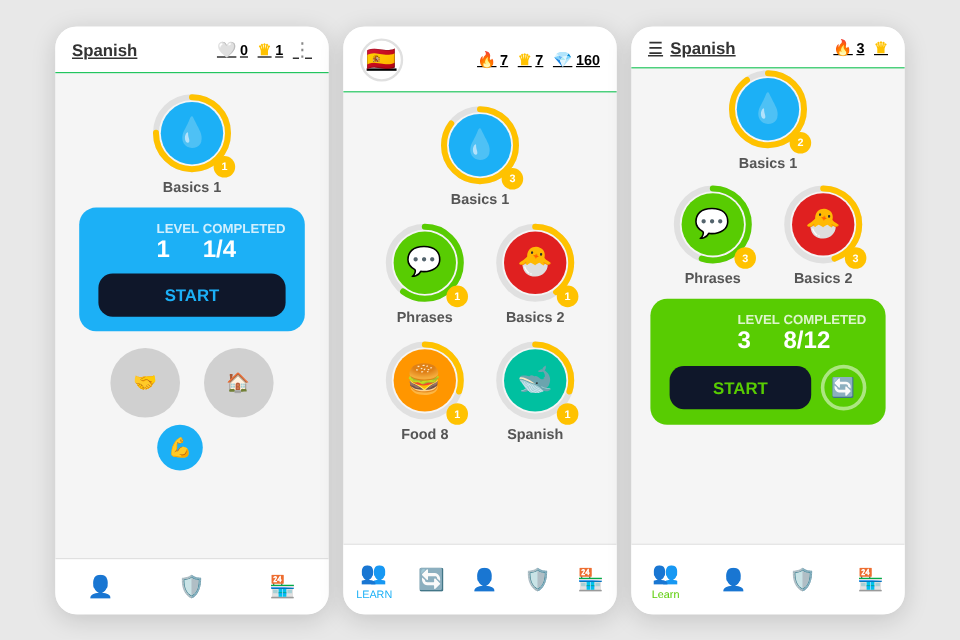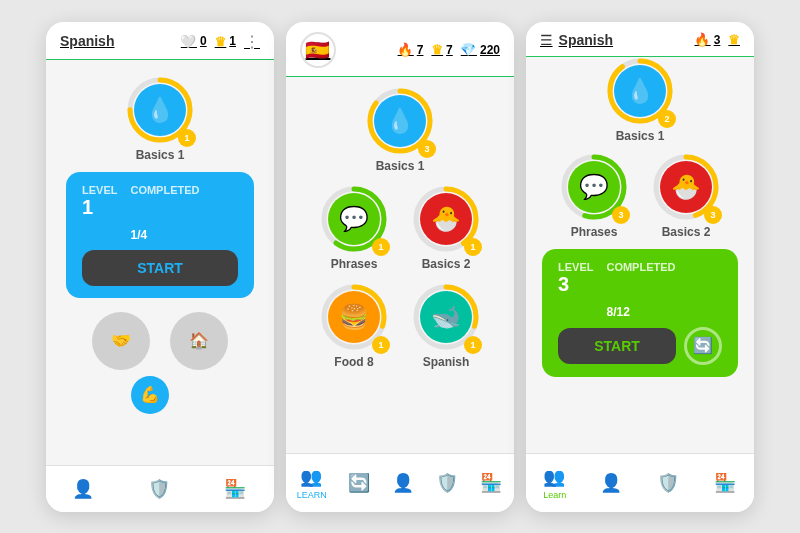--- a/index.html
+++ b/index.html
@@ -167,39 +167,39 @@
       width: 100%;
       display: flex;
       flex-direction: column;
       gap: 8px;
     }
     .popup-card.blue { background: #1cb0f6; }
     .popup-card.green { background: #58cc02; }
 
     .popup-stats {
       display: flex;
-      gap: 13px;
+      gap: 3px;
+      justify-content: flex-end;
     }
     .popup-stat-label {
       font-size: 11px;
       color: rgba(255,255,255,0.8);
       font-weight: 600;
       text-transform: uppercase;
     }
     .popup-stat-value {
       font-size: 20px;
       font-weight: 900;
       color: white;
     }
     .popup-stat-value.fraction {
-      font-size: 12px;
-      margin-top: 32px;
+      font-size: 20px;
     }
     .start-btn {
-      background: #404040;
+      background: #0f172a;
       border-radius: 12px;
       padding: 10px;
       text-align: center;
       font-size: 14px;
       font-weight: 800;
       cursor: pointer;
       border: none;
       width: 100%;
     }
     .start-btn.blue-text { color: #1cb0f6; }
@@ -369,21 +369,21 @@
         <div class="stat-item">
           <span class="stat-icon fire-icon">🔥</span>
           <span>7</span>
         </div>
         <div class="stat-item">
           <span class="stat-icon crown-icon">♛</span>
           <span>7</span>
         </div>
         <div class="stat-item">
           <span class="stat-icon gem-icon">💎</span>
-          <span>220</span>
+          <span>160</span>
         </div>
       </div>
     </div>
 
     <div class="s2-content">
 
       <div class="lesson-node">
         <div class="lesson-circle">
           <svg class="ring-svg" viewBox="0 0 68 68">
             <circle class="ring-bg" cx="34" cy="34" r="30"></circle>

